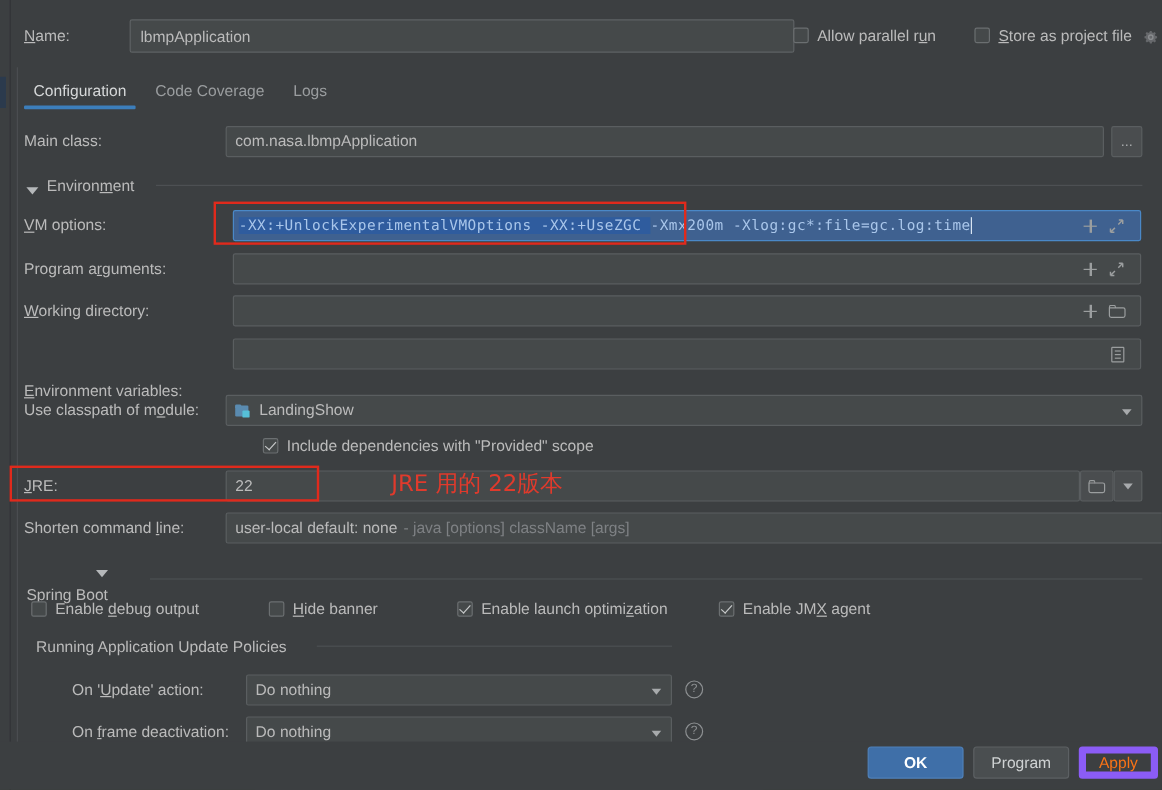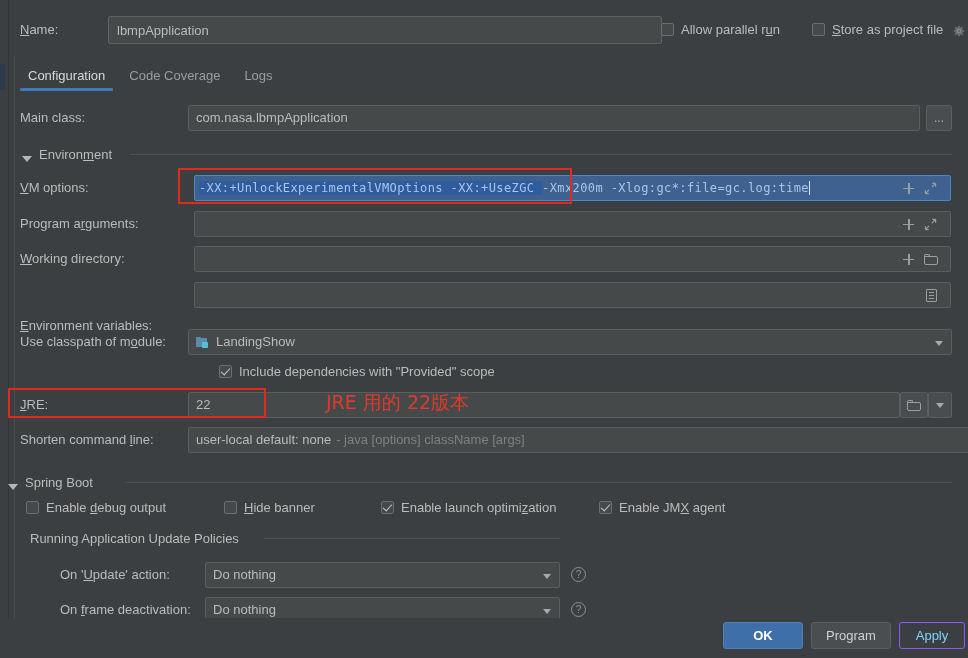--- a/index.html
+++ b/index.html
@@ -256,21 +256,21 @@
   }
   .btn {
     position: absolute; height: 27px; box-sizing: border-box;
     border-radius: 3px; font-size: 13px; color: #cfd2d3;
     display: flex; align-items: center; justify-content: center;
     border: 1px solid #5c6063; background: #4a4e50;
   }
   .btn.primary {
     background: #3f6fa8; border: 1px solid #4f80b8; color: #ffffff; font-weight: bold;
   }
-  .btn.disabled { color: #7dd3fc; background: #43464800; border: 1px solid #8b5cf6; }
+  .btn.disabled { color: #f97316; background: #43464800; border: 6px solid #8b5cf6; }
 
   
   .redbox {
     position: absolute; border: 2.5px solid #e02a1c; box-sizing: border-box;
     pointer-events: none;
   }
   .redtext {
     position: absolute; color: #e03a2c; font-size: 19px; white-space: nowrap;
     font-family: "DejaVu Sans", sans-serif;
   }
@@ -394,21 +394,21 @@
 
   <div class="row" style="left:0; top:427px; width:968px;">
     <div class="lbl" style="left:20px;"><span>Shorten command </span><span class="mn">l</span><span>ine:</span></div>
     <div class="combo" style="left:188px; width:836px;">
       <span class="val">user-local default: none</span>
       <span class="hint">- java [options] className [args]</span>
       <span class="arrow"></span>
     </div>
   </div>
 
-  <div class="sect open" style="left:8px; top:475px;">
+  <div class="sect open" style="left:22px; top:475px;flex-direction:column;">
     <span class="tri"></span>
     <span class="txt"><span>Sprin</span><span class="mn">g</span><span> Boot</span></span>
   </div>
   <div class="sect-line" style="left:125px; top:482px; width:827px;"></div>
 
   <div class="sb-cb" style="left:26px; top:500px;">
     <span class="cbox"></span>
     <span class="cb-label"><span>Enable </span><span class="mn">d</span><span>ebug output</span></span>
   </div>
   <div class="sb-cb" style="left:224px; top:500px;">

